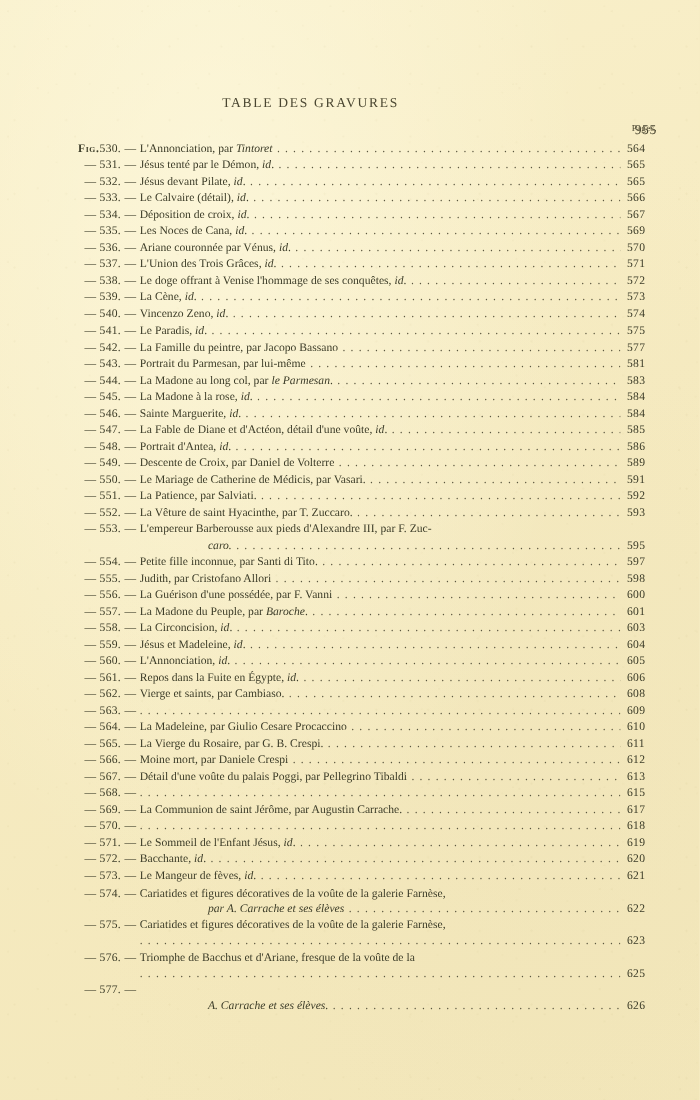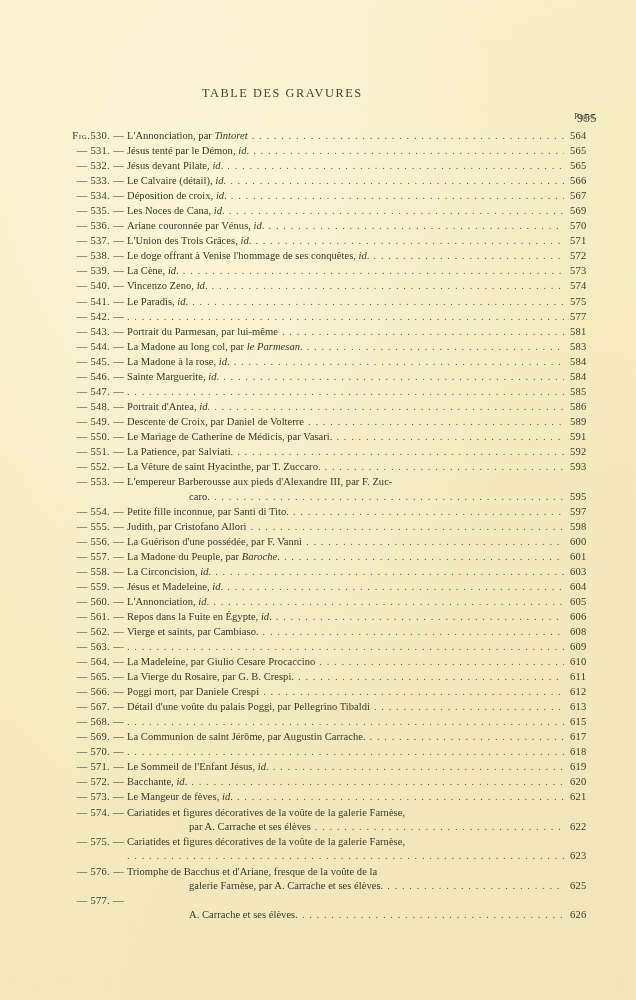--- a/index.html
+++ b/index.html
@@ -114,20 +114,21 @@
   .num {
     flex: 0 0 auto;
     text-align: right;
     width: 78px;
     letter-spacing: 0.25px;
     color: #3c3c28;
   }
   .num .fig {
     font-variant: small-caps;
     letter-spacing: 0.6px;
+    font-weight: bold;
   }
   .dash {
     flex: 0 0 auto;
     width: 17px;
     text-align: center;
     color: #3c3c28;
   }
   .title {
     flex: 0 0 auto;
     padding-right: 4px;
@@ -161,21 +162,21 @@
     width: 34px;
     padding-left: 6px;
     letter-spacing: 0.25px;
     color: #3c3c28;
   }
   .pg.empty { color: transparent; }
 
   
   .line.cont .num { width: 78px; }
   .line.cont .dash { width: 17px; visibility: hidden; }
-  .line.cont .title { padding-left: 62px; }
+  .line.cont .title { padding-left: 62px; font-style: italic; }
 </style>
 </head>
 <body>
 
 <div class="page">
   <div class="paper-grain"></div>
 
   <div class="content">
 
     <div class="runhead">
@@ -291,20 +292,21 @@
             <span class="dash">—</span>
             <span class="title">Le Paradis, <i>id</i>.</span>
             <span class="leader"></span>
             <span class="pg">575</span>
           </div>
         </div>
         <div class="entry">
           <div class="line">
             <span class="num">— 542.</span>
             <span class="dash">—</span>
+            <span class="title">La Famille du peintre, par Jacopo Bassano</span>
             <span class="leader"></span>
             <span class="pg">577</span>
           </div>
         </div>
         <div class="entry">
           <div class="line">
             <span class="num">— 543.</span>
             <span class="dash">—</span>
             <span class="title">Portrait du Parmesan, par lui-même</span>
             <span class="leader"></span>
@@ -335,20 +337,21 @@
             <span class="dash">—</span>
             <span class="title">Sainte Marguerite, <i>id</i>.</span>
             <span class="leader"></span>
             <span class="pg">584</span>
           </div>
         </div>
         <div class="entry">
           <div class="line">
             <span class="num">— 547.</span>
             <span class="dash">—</span>
+            <span class="title">La Fable de Diane et d'Actéon, détail d'une voûte, <i>id</i>.</span>
             <span class="leader"></span>
             <span class="pg">585</span>
           </div>
         </div>
         <div class="entry">
           <div class="line">
             <span class="num">— 548.</span>
             <span class="dash">—</span>
             <span class="title">Portrait d'Antea, <i>id</i>.</span>
             <span class="leader"></span>
@@ -511,21 +514,21 @@
             <span class="dash">—</span>
             <span class="title">La Vierge du Rosaire, par G. B. Crespi.</span>
             <span class="leader"></span>
             <span class="pg">611</span>
           </div>
         </div>
         <div class="entry">
           <div class="line">
             <span class="num">— 566.</span>
             <span class="dash">—</span>
-            <span class="title">Poggi mort, par Daniele Crespi</span>
+            <span class="title">Moine mort, par Daniele Crespi</span>
             <span class="leader"></span>
             <span class="pg">612</span>
           </div>
         </div>
         <div class="entry">
           <div class="line">
             <span class="num">— 567.</span>
             <span class="dash">—</span>
             <span class="title">Détail d'une voûte du palais Poggi, par Pellegrino Tibaldi</span>
             <span class="leader"></span>
@@ -619,21 +622,20 @@
           <div class="line">
             <span class="num">— 576.</span>
             <span class="dash">—</span>
             <span class="title">Triomphe de Bacchus et d'Ariane, fresque de la voûte de la</span>
             <span class="leader nodots"></span>
             <span class="pg empty"></span>
           </div>
           <div class="line cont">
             <span class="num"></span>
             <span class="dash">—</span>
-            <span class="title">galerie Farnèse, par A. Carrache et ses élèves.</span>
             <span class="leader"></span>
             <span class="pg">625</span>
           </div>
         </div>
         <div class="entry">
           <div class="line">
             <span class="num">— 577.</span>
             <span class="dash">—</span>
             <span class="leader nodots"></span>
             <span class="pg empty"></span>

